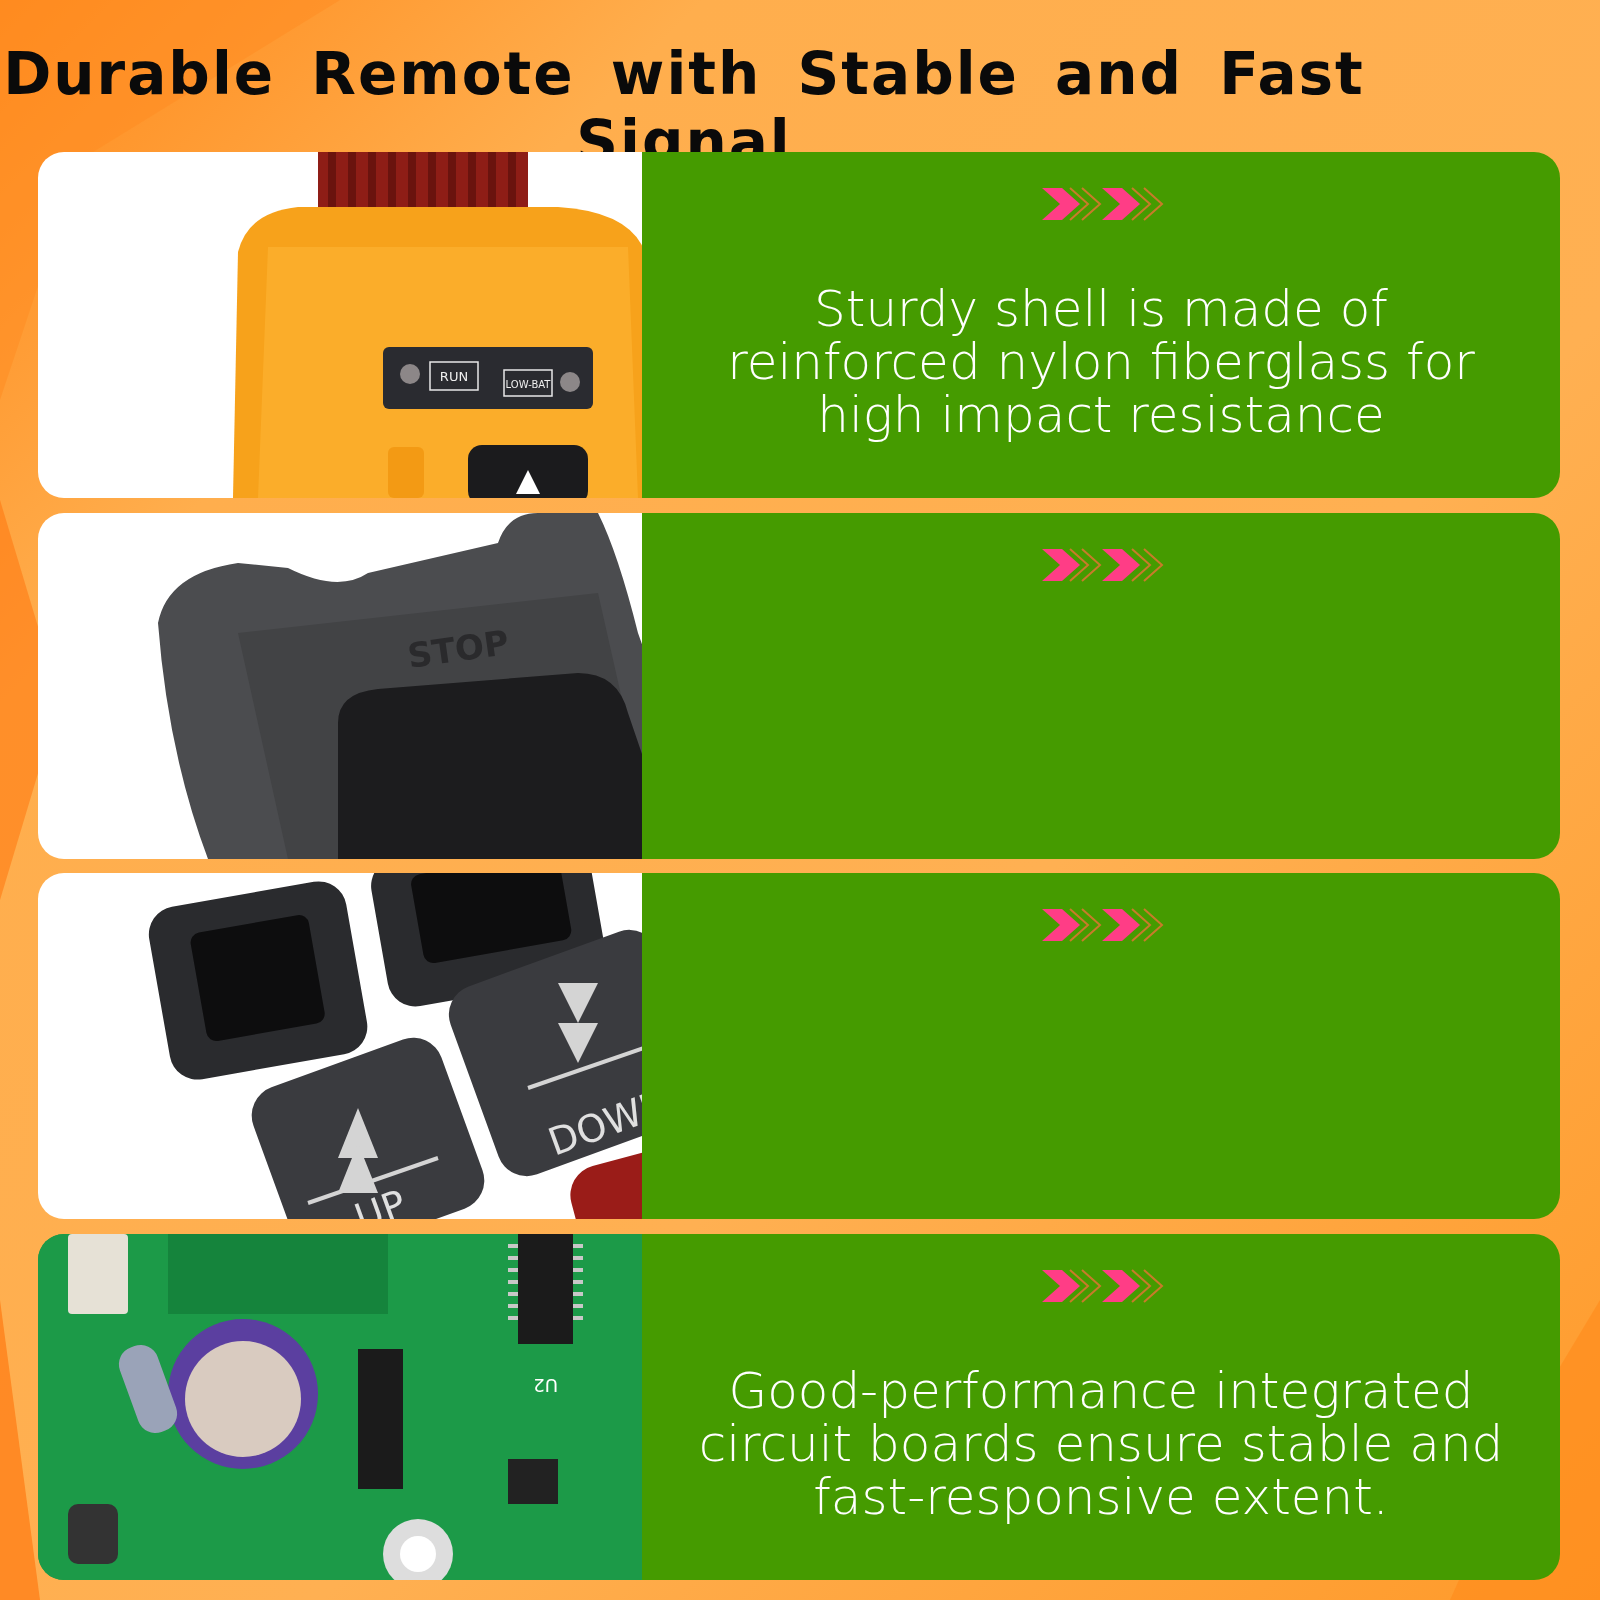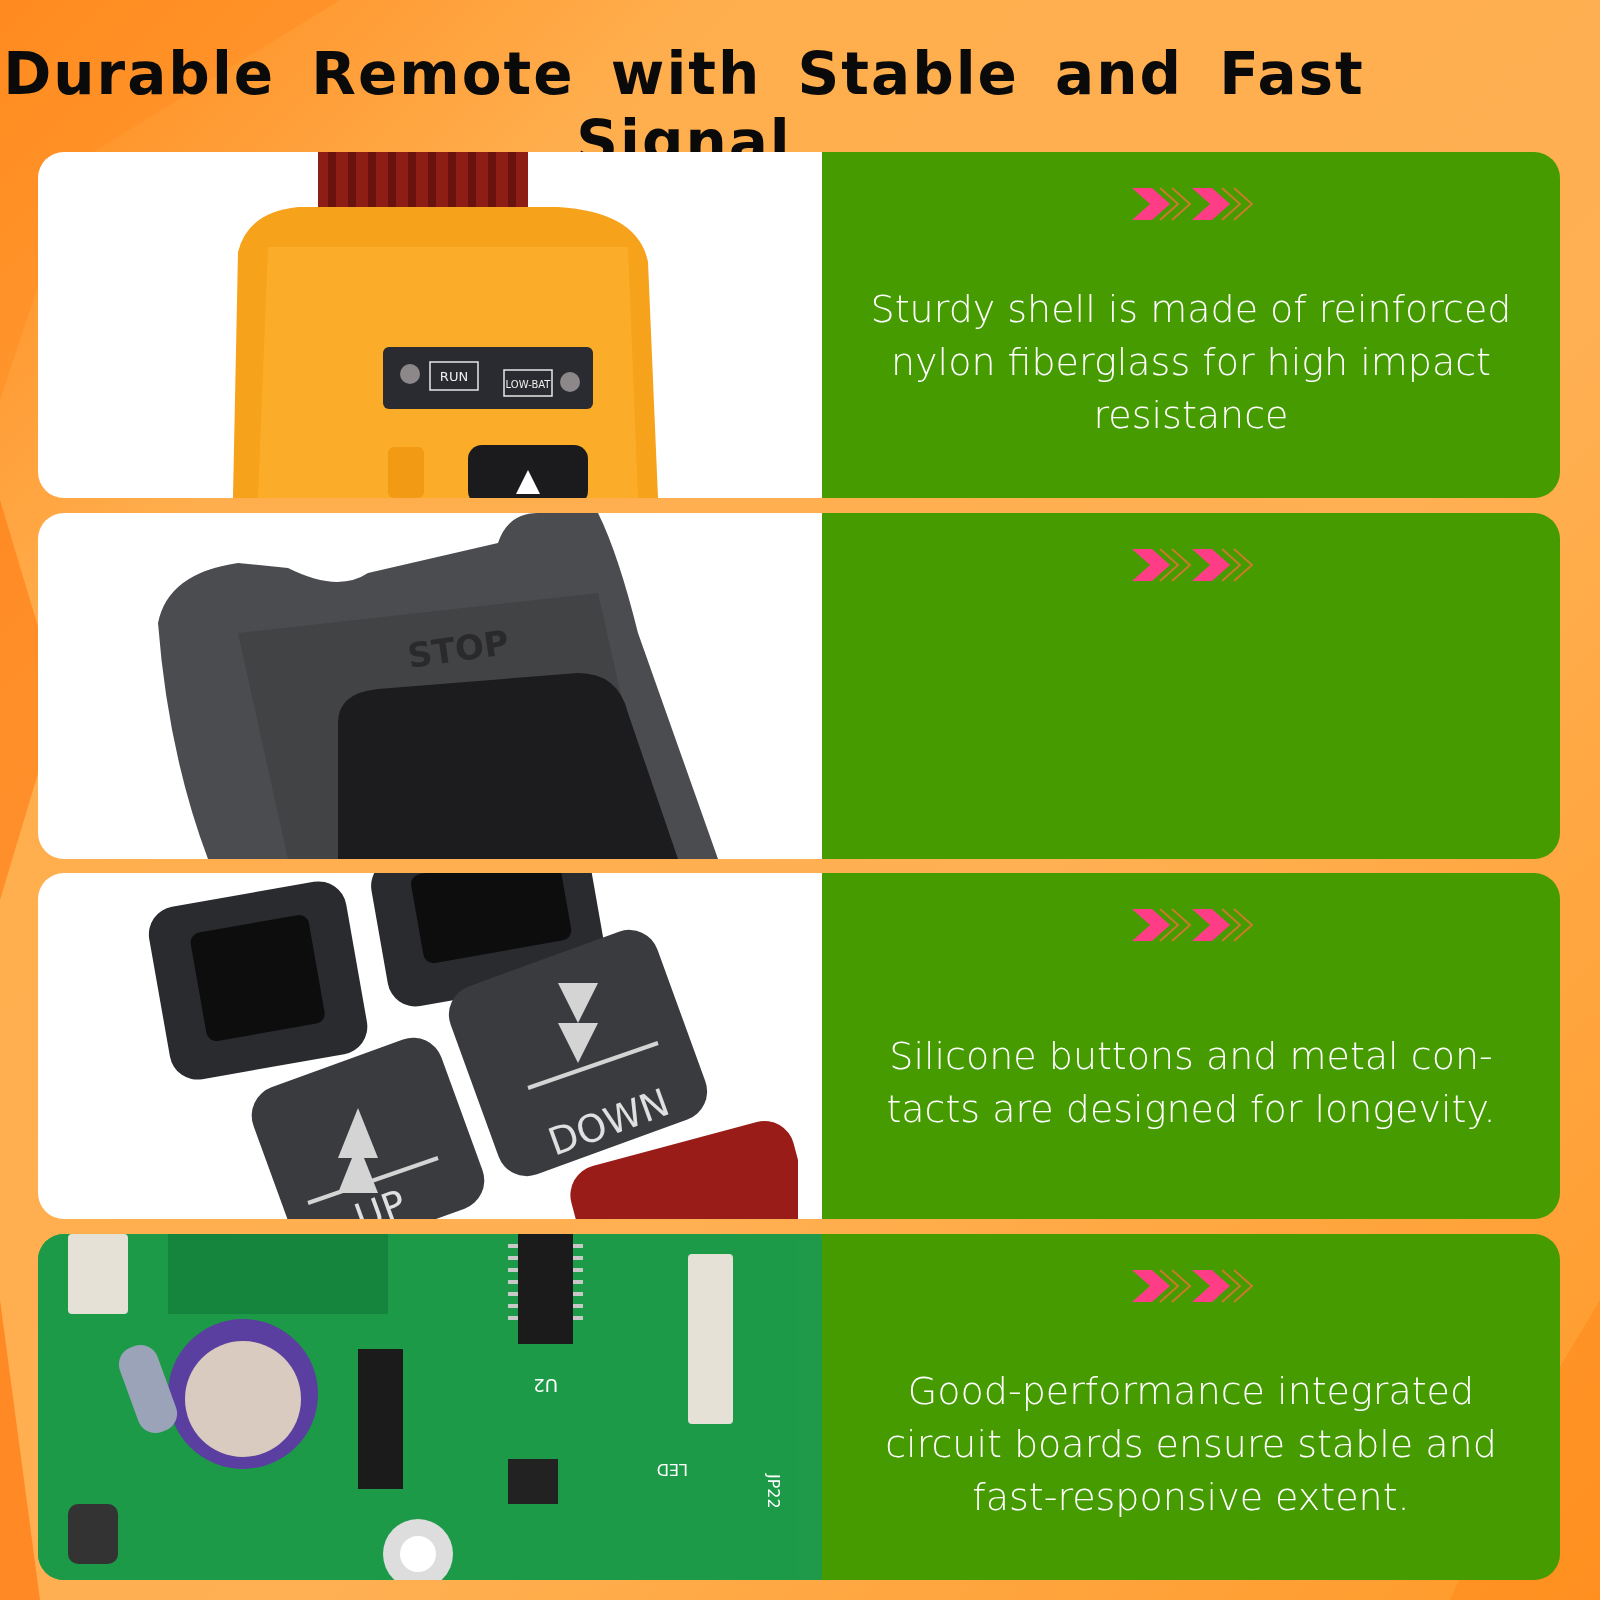--- a/index.html
+++ b/index.html
@@ -3,25 +3,25 @@
 <meta charset="utf-8">
 <style>
   html,body{margin:0;padding:0;}
   body{width:1600px;height:1600px;position:relative;overflow:hidden;
     font-family:"DejaVu Sans",sans-serif;
     background:linear-gradient(135deg,#ff8a1c 0%,#ffae4d 22%,#ffb052 60%,#ff9a2a 100%);}
   .bg-shape{position:absolute;}
   .title{position:absolute;left:0;top:40px;width:1368px;text-align:center;
     font-family:"DejaVu Sans",sans-serif;font-weight:bold;font-size:58px;letter-spacing:2px;color:#0a0a0a;word-spacing:14px;}
   .panel{position:absolute;left:38px;width:1522px;height:346px;border-radius:26px;overflow:hidden;display:flex;}
-  .panel .img{width:784px;height:100%;background:#fff;position:relative;overflow:hidden;}
+  .panel .img{width:604px;height:100%;background:#fff;position:relative;overflow:hidden;}
   .panel .txt{flex:1;background:#459b00;position:relative;color:#fff;}
   .chev{position:absolute;left:50%;top:30px;transform:translateX(-50%);width:130px;height:44px;}
   .desc{position:absolute;left:40px;right:40px;top:0;bottom:0;display:flex;align-items:center;justify-content:center;
-    text-align:center;font-family:"DejaVu Sans",sans-serif;font-size:38px;line-height:53px;font-weight:300;padding-top:74px;box-sizing:border-box;}
+    text-align:center;font-family:"DejaVu Sans",sans-serif;font-size:50px;line-height:53px;font-weight:300;padding-top:74px;box-sizing:border-box;}
   svg{display:block;}
 </style>
 </head>
 <body>
 
 <svg class="bg-shape" width="1600" height="1600" style="position:absolute;left:0;top:0;">
   <polygon points="0,0 340,0 80,160 0,400" fill="#ff8c22" opacity="0.55"></polygon>
   <polygon points="0,500 60,700 0,900" fill="#ff7a12" opacity="0.6"></polygon>
   <polygon points="1540,1400 1600,1300 1600,1600 1450,1600" fill="#ff8a1a" opacity="0.6"></polygon>
   <polygon points="0,1300 40,1600 0,1600" fill="#ff7a12" opacity="0.7"></polygon>
@@ -115,21 +115,20 @@
   </div>
   <div class="txt">
     <svg class="chev" viewBox="0 0 130 44">
       <polygon points="6,6 26,6 44,22 26,38 6,38 24,22" fill="#ff3d86"></polygon>
       <polyline points="34,6 52,22 34,38" fill="none" stroke="#c97a2a" stroke-width="2"></polyline>
       <polyline points="46,6 64,22 46,38" fill="none" stroke="#c97a2a" stroke-width="2"></polyline>
       <polygon points="66,6 86,6 104,22 86,38 66,38 84,22" fill="#ff3d86"></polygon>
       <polyline points="96,6 114,22 96,38" fill="none" stroke="#c97a2a" stroke-width="2"></polyline>
       <polyline points="108,6 126,22 108,38" fill="none" stroke="#c97a2a" stroke-width="2"></polyline>
     </svg>
-    <div class="desc">Silicone buttons and metal con-tacts are designed for longevity.</div>
   </div>
 </div>
 
 <div class="panel" style="top:1234px;">
   <div class="img" style="background:#1f9a4a;">
     <svg width="760" height="346">
       <rect x="0" y="0" width="760" height="346" fill="#1c9a48"></rect>
       <rect x="130" y="0" width="220" height="80" fill="#137a38" opacity="0.7"></rect>
       <rect x="30" y="0" width="60" height="80" rx="4" fill="#e6e1d6"></rect>
       <circle cx="205" cy="160" r="75" fill="#5b3fa0"></circle>

